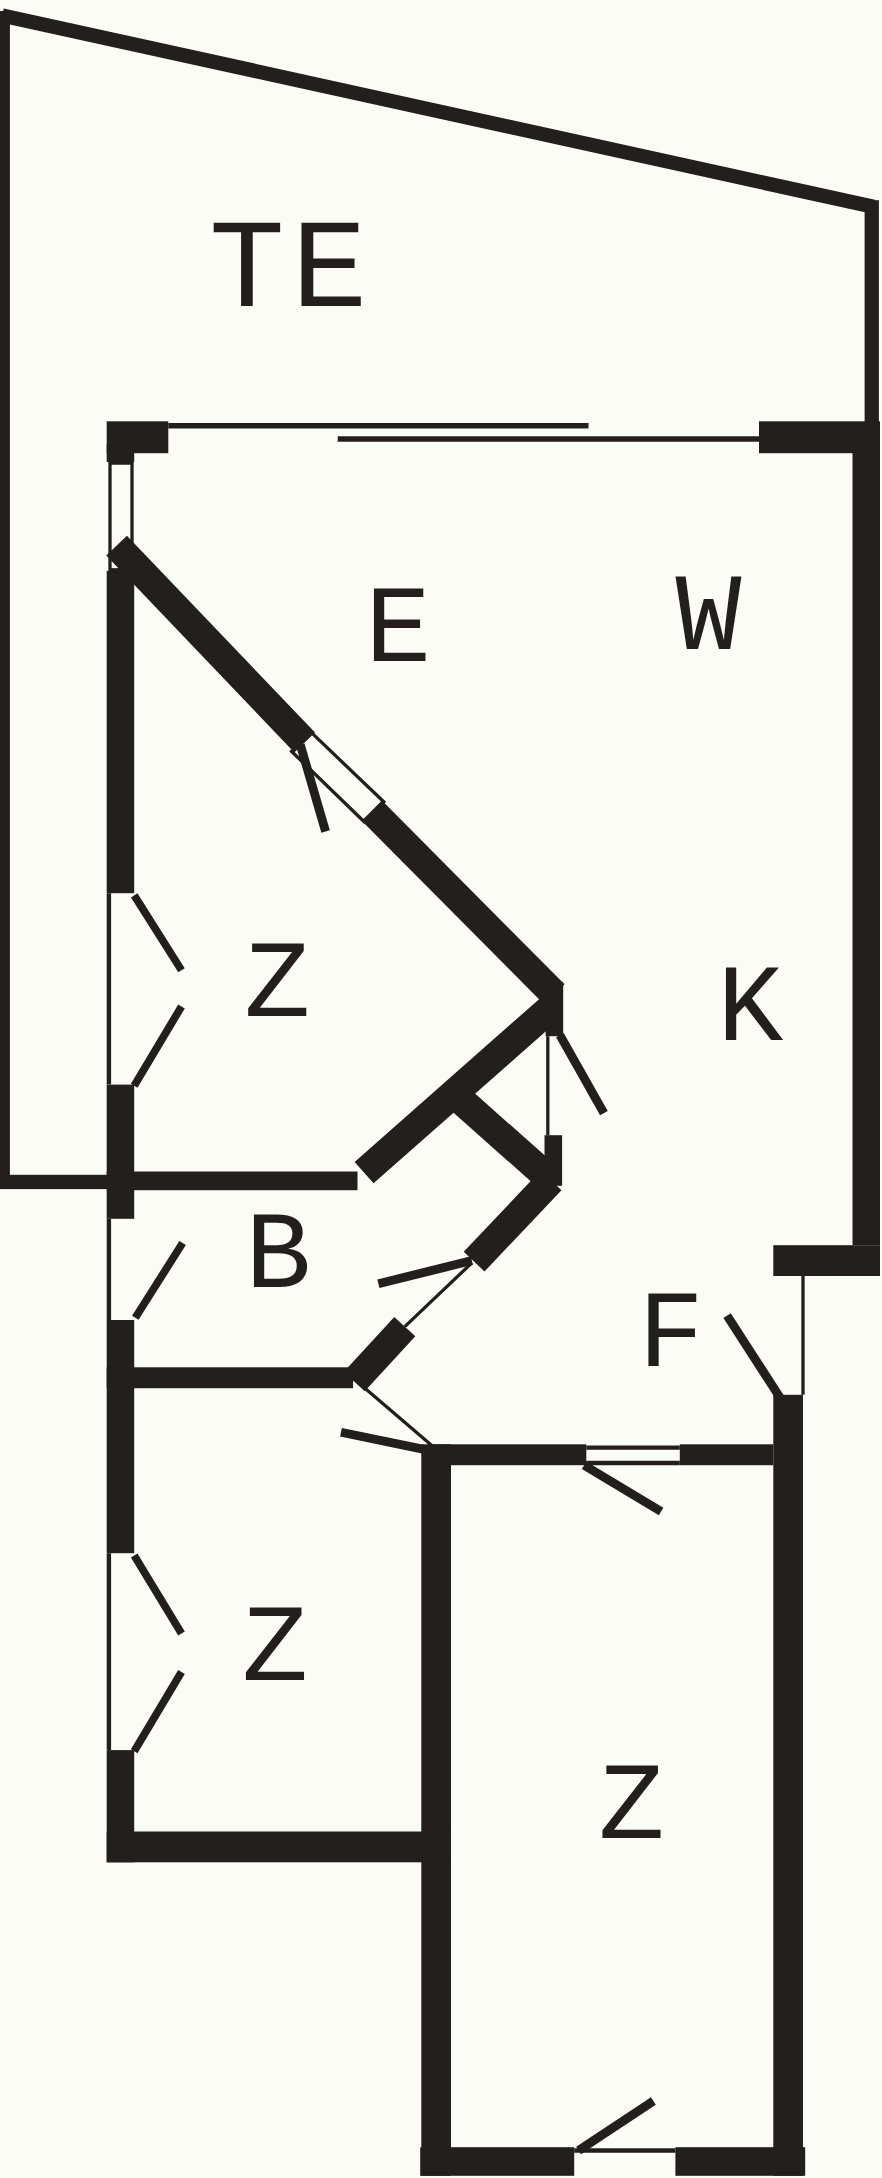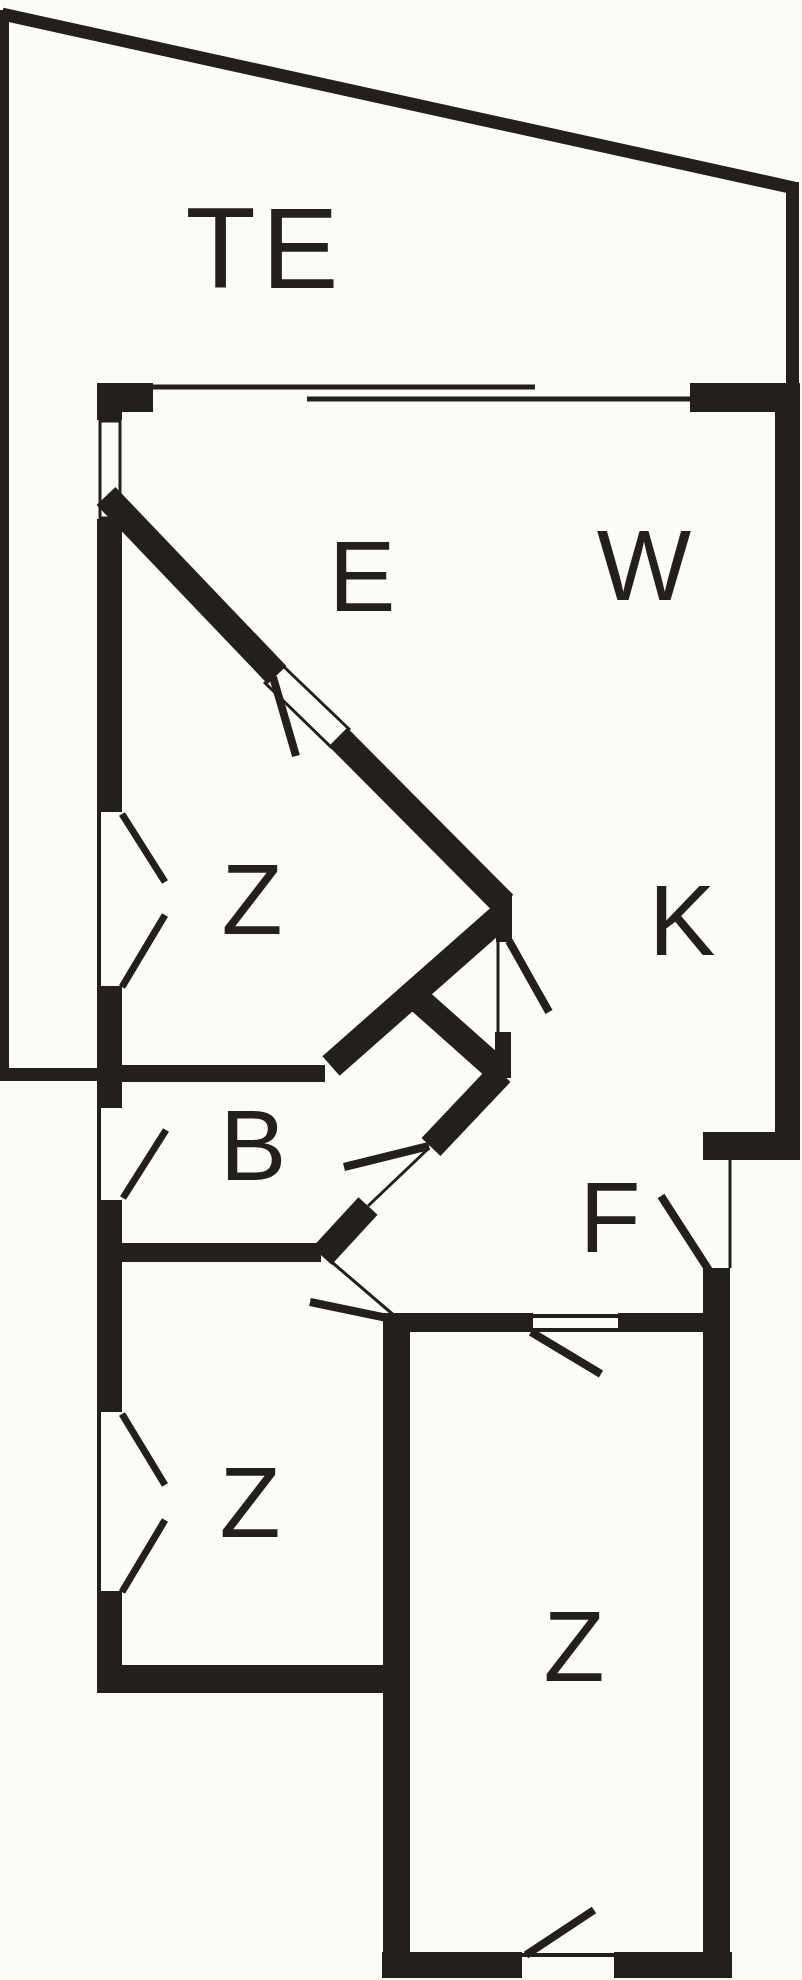--- a/index.html
+++ b/index.html
@@ -6,21 +6,21 @@
     --wall:#221f1d;
     --bg:#fcfcf7;
   }
   html,body{margin:0;padding:0;}
   body{
     width:802px;height:1980px;
     background:var(--bg);
     font-family:"Liberation Sans", sans-serif;
   }
   .stage{
-    position:relative;width:802px;height:1980px;overflow:hidden;
+    position:relative;width:802px;height:1980px;overflow:hidden;font-family:Liberation Mono, monospace;
   }
   .plan-svg{position:absolute;left:0;top:0;}
   .w-fill{fill:var(--wall);}
   .w-stroke{stroke:var(--wall);fill:none;}
   .bg-fill{fill:var(--bg);}
   .room-label{
     position:absolute;
     transform:translate(-50%,-50%);
     font-size:100px;
     line-height:1;

